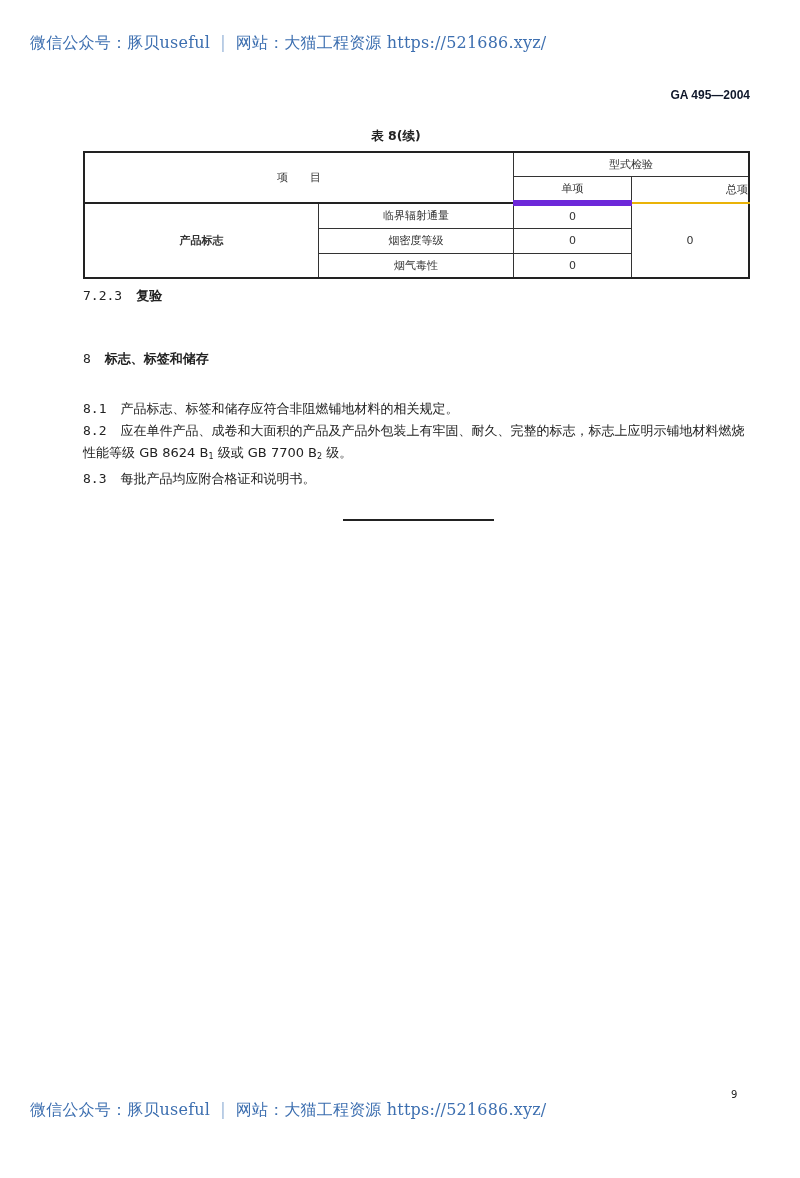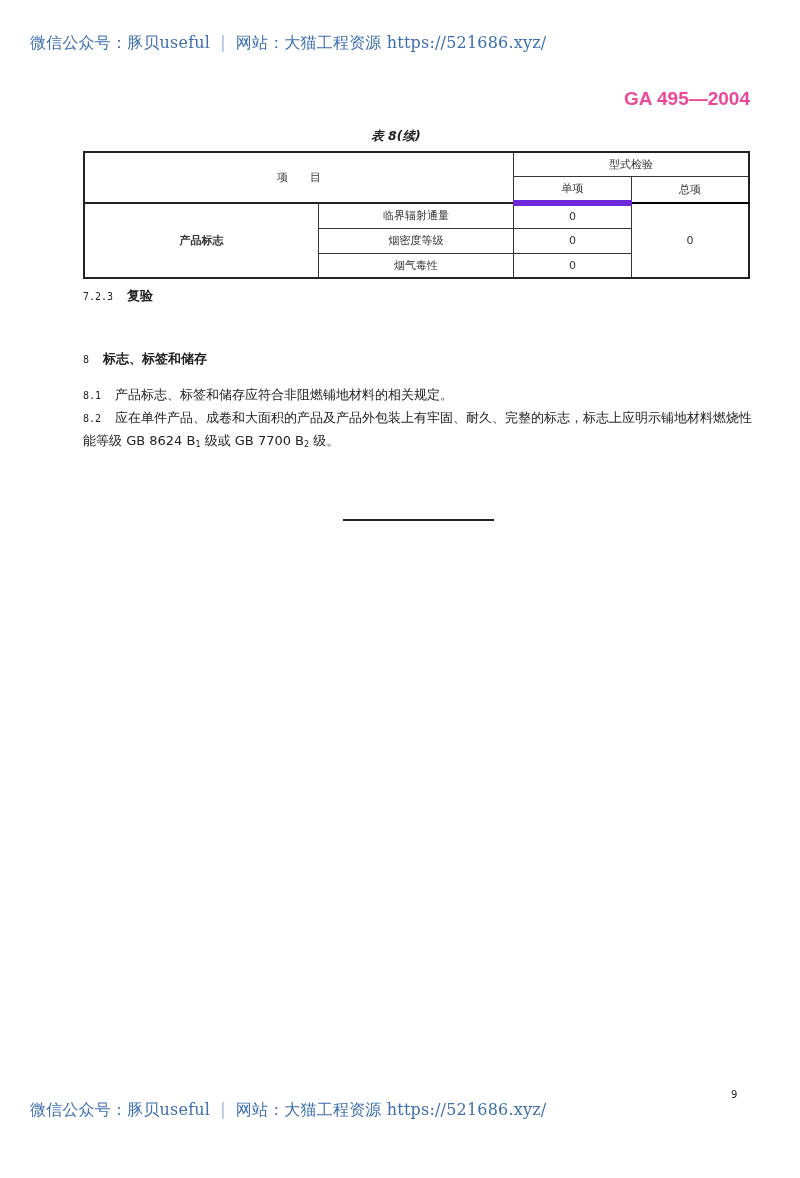--- a/index.html
+++ b/index.html
@@ -2,35 +2,35 @@
 <html><head>
 <meta charset="utf-8">
 <style>
   html, body { margin:0; padding:0; background:#ffffff; }
   body { width:800px; height:1178px; position:relative; overflow:hidden;
          font-family:"DejaVu Serif", "Liberation Serif", serif; color:#1a1a1a; }
   .watermark { position:absolute; left:30px; font-family:"DejaVu Serif","Liberation Serif",serif;
                font-size:16px; color:#3d6fb0; white-space:nowrap; letter-spacing:0.2px; }
   .watermark .sep { color:#9bb7da; margin:0 10px; }
   .std-code { position:absolute; right:50px; top:88px; font-family:"Liberation Sans","DejaVu Sans",sans-serif;
-              font-weight:bold; font-size:19px; color:#ec4899; }
+              font-weight:bold; font-size:12px; color:#0f172a; }
   .table-title { position:absolute; left:0; width:792px; top:128px; text-align:center;
-                 font-family:"DejaVu Sans",sans-serif; font-size:12.5px; font-weight:bold; color:#222;font-style:italic; }
+                 font-family:"DejaVu Sans",sans-serif; font-size:12.5px; font-weight:bold; color:#222; }
   table.spec { position:absolute; left:83px; top:151px; width:667px; border-collapse:collapse;
                font-family:"DejaVu Sans",sans-serif; font-size:11px; color:#333; }
   table.spec td { border:1px solid #333; text-align:center; padding:0; }
   table.spec { border:2px solid #222; }
   .h1 { height:24px; } .h2 { height:27px; }
   .r { height:25px; }
   .bold { font-weight:bold; }
   .body-text { position:absolute; left:83px; width:670px; font-family:"DejaVu Sans",sans-serif;
                font-size:13px; line-height:22px; color:#222; }
   .para { margin:0; }
   .indent { text-indent:26px; }
-  .num { font-family:"DejaVu Sans Mono","Liberation Mono",monospace; font-size:10px; margin-right:14px; }
+  .num { font-family:"DejaVu Sans Mono","Liberation Mono",monospace; font-size:13px; margin-right:14px; }
   .separator { position:absolute; left:343px; width:151px; top:519px; height:0; border-top:2px solid #222; }
   .page-num { position:absolute; left:731px; top:1089px; font-family:"DejaVu Sans",sans-serif; font-size:10px; color:#222; }
   .sub { font-size:8px; vertical-align:-2px; }
 </style>
 </head>
 <body>
 
 <div class="watermark" style="top:33px;">
   <span>微信公众号：豚贝useful</span><span class="sep">|</span><span>网站：大猫工程资源 https://521686.xyz/</span>
 </div>
@@ -46,21 +46,21 @@
       <col style="width:118px">
       <col style="width:118px">
     </colgroup>
   <tbody>
       <tr class="h1">
     <td colspan="2" rowspan="2" style="border-bottom:2px solid #222;">项　　目</td>
     <td colspan="2">型式检验</td>
   </tr>
   <tr class="h2">
     <td style="border-bottom:6px solid #6d28d9;">单项</td>
-    <td style="border-bottom:2px solid #000000;">总项</td>
+    <td style="border-bottom:2px solid #eab308;text-align:right;">总项</td>
   </tr>
   <tr class="r">
     <td rowspan="3" class="bold">产品标志</td>
     <td>临界辐射通量</td>
     <td>0</td>
     <td rowspan="3">0</td>
   </tr>
   <tr class="r">
     <td>烟密度等级</td>
     <td>0</td>
@@ -73,23 +73,24 @@
   </table>
 
 <div class="body-text" style="top:285px;">
   <p class="para"><span class="num">7.2.3</span><span class="bold">复验</span></p>
 </div>
 
 <div class="body-text" style="top:348px;">
   <p class="para"><span class="num">8</span><span class="bold">标志、标签和储存</span></p>
 </div>
 
-<div class="body-text" style="top:384px;">
+<div class="body-text" style="top:398px;">
   <p class="para"><span class="num">8.1</span><span>产品标志、标签和储存应符合非阻燃铺地材料的相关规定。</span></p>
   <p class="para"><span class="num">8.2</span><span>应在单件产品、成卷和大面积的产品及产品外包装上有牢固、耐久、完整的标志，标志上应明示铺地材料燃烧性能等级 GB 8624 B</span><span class="sub">1</span><span> 级或 GB 7700 B</span><span class="sub">2</span><span> 级。</span></p>
+  <p class="para"><span class="num">8.3</span><span>每批产品均应附合格证和说明书。</span></p>
 </div>
 
 <div class="separator"></div>
 
 <div class="page-num">9</div>
 
 <div class="watermark" style="top:1100px;">
   <span>微信公众号：豚贝useful</span><span class="sep">|</span><span>网站：大猫工程资源 https://521686.xyz/</span>
 </div>
 

